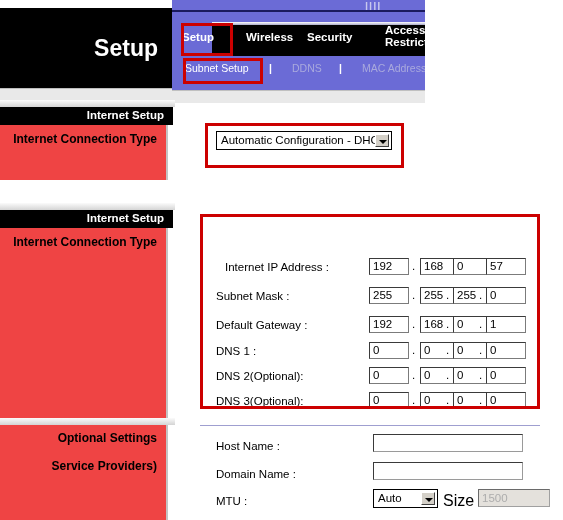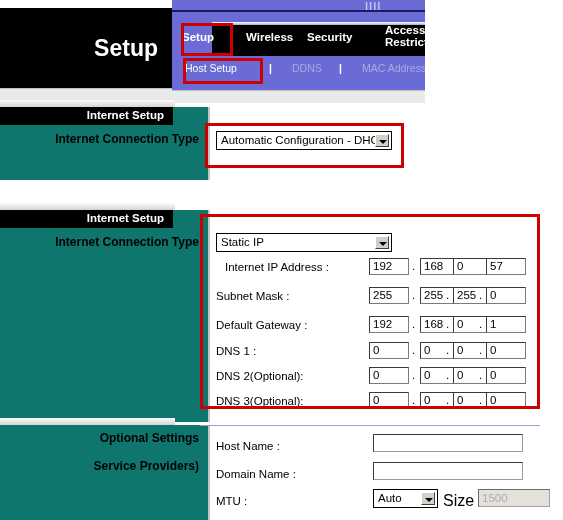--- a/index.html
+++ b/index.html
@@ -80,21 +80,21 @@
 
   
   .redbox{position:absolute;border:3px solid #cc0000;box-sizing:border-box;}
   .rb-setup-tab{left:181px;top:23px;width:52px;height:33px;}
   .rb-basic-setup{left:183px;top:58px;width:80px;height:26px;}
   .rb-dhcp{left:205px;top:123px;width:199px;height:45px;}
   .rb-static{left:200px;top:214px;width:340px;height:195px;}
 
   
   .lpanel{
-    position:absolute;left:0;background:#0f766e;width:210px;
+    position:absolute;left:0;background:#ef4444;width:168px;
     border-right:2px solid #c4c4c4;box-sizing:border-box;
   }
   .lpanel-top{
     position:absolute;left:0;width:175px;height:7px;
     background:linear-gradient(#fbfbfb,#d4d4d4);
   }
   .blackbar{
     position:absolute;left:0;width:173px;height:18px;background:#000;
   }
   .blackbar-label{
@@ -172,21 +172,21 @@
       <div class="tabrow-bg"></div>
       <div class="tabrow-bg-top"></div>
       <div class="tab tab-setup">Setup</div>
       <div class="tab tab-wireless">Wireless</div>
       <div class="tab tab-security">Security</div>
       <div class="tab tab-access">Access</div>
       <div class="tab tab-access2">Restrictions</div>
     </div>
 
     <div class="subrow">
-      <div class="sub sub-active">Host Setup</div>
+      <div class="sub sub-active">Subnet Setup</div>
       <div class="sub sub-sep1">|</div>
       <div class="sub sub-ddns">DDNS</div>
       <div class="sub sub-sep2">|</div>
       <div class="sub sub-mac">MAC Address Clone</div>
     </div>
   </div>
   <div class="navblock-foot"></div>
 
   <div class="redbox rb-setup-tab"></div>
   <div class="redbox rb-basic-setup"></div>
@@ -206,24 +206,20 @@
   <div class="redbox rb-dhcp"></div>
 
   <div class="lpanel-top" style="top:203px;"></div>
   <div class="lpanel" style="top:210px;height:212px;">
     <div class="blackbar" style="top:0px;">
       <div class="blackbar-label">Internet Setup</div>
     </div>
     <div class="lpanel-label" style="top:25px;">Internet Connection Type</div>
   </div>
 
-  <div class="selectbox" style="left:216px;top:233px;width:176px;">
-    <span class="sel-text">Static IP</span>
-    <span class="sel-arrow"></span>
-  </div>
 
   <div class="frm-label" style="left:225px;top:261px;">Internet IP Address :</div>
   <div class="octet" style="left:369px;top:258px;">192</div>
   <div class="dot" style="left:412px;top:260px;">.</div>
   <div class="octet" style="left:420px;top:258px;">168</div>
   <div class="dot" style="left:463px;top:260px;">.</div>
   <div class="octet" style="left:453px;top:258px;">0</div>
   <div class="dot" style="left:496px;top:260px;">.</div>
   <div class="octet" style="left:486px;top:258px;">57</div>
 

